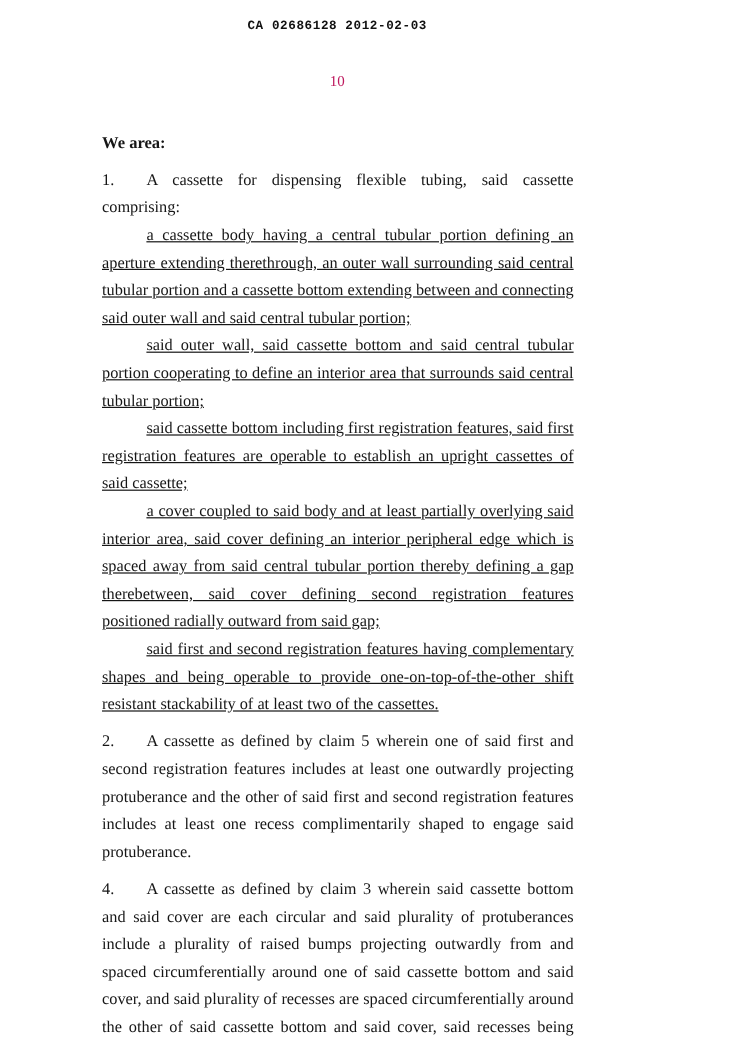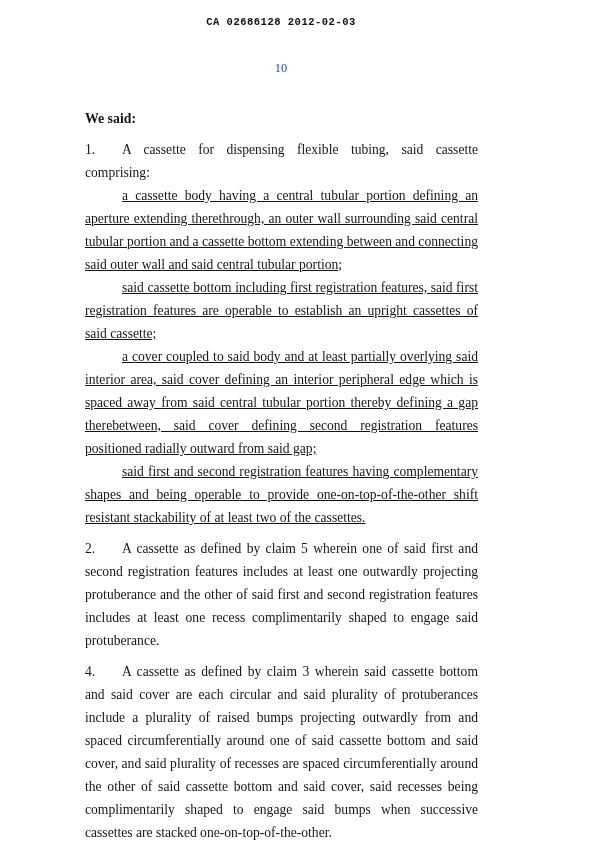--- a/index.html
+++ b/index.html
@@ -22,21 +22,21 @@
     font-family: "Liberation Mono", "DejaVu Sans Mono", monospace;
     font-weight: bold;
     font-size: 10.5px;
     letter-spacing: 0.5px;
     color: #111;
   }
   .page-number {
     margin-top: 33px;
     text-align: center;
     font-size: 12.5px;
-    color: #1d4ed8;
+    color: #be185d;
   }
   .content {
     padding: 0 84px 0 85px;
     font-size: 13.6px;
     line-height: 23px;
     color: #161616;
   }
   .claims-heading {
     margin-top: 31px;
     font-weight: bold;
@@ -66,27 +66,28 @@
 <body>
 
 <div class="page">
 
   <div class="doc-header">CA 02686128 2012-02-03</div>
 
   <div class="page-number">10</div>
 
   <div class="content">
 
-    <div class="claims-heading">We said:</div>
+    <div class="claims-heading">We area:</div>
 
     <div class="claim">
       <p class="claim-first">
         <span class="claim-num">1.</span><span>A cassette for dispensing flexible tubing, said cassette comprising:</span>
       </p>
       <p class="claim-para">a cassette body having a central tubular portion defining an aperture extending therethrough, an outer wall surrounding said central tubular portion and a cassette bottom extending between and connecting said outer wall and said central tubular portion;</p>
+      <p class="claim-para">said outer wall, said cassette bottom and said central tubular portion cooperating to define an interior area that surrounds said central tubular portion;</p>
       <p class="claim-para">said cassette bottom including first registration features, said first registration features are operable to establish an upright cassettes of said cassette;</p>
       <p class="claim-para">a cover coupled to said body and at least partially overlying said interior area, said cover defining an interior peripheral edge which is spaced away from said central tubular portion thereby defining a gap therebetween, said cover defining second registration features positioned radially outward from said gap;</p>
       <p class="claim-para">said first and second registration features having complementary shapes and being operable to provide one-on-top-of-the-other shift resistant stackability of at least two of the cassettes.</p>
     </div>
 
     <div class="claim">
       <p class="claim-first">
         <span class="claim-num">2.</span><span>A cassette as defined by claim 5 wherein one of said first and second registration features includes at least one outwardly projecting protuberance and the other of said first and second registration features includes at least one recess complimentarily shaped to engage said protuberance.</span>
       </p>
     </div>

